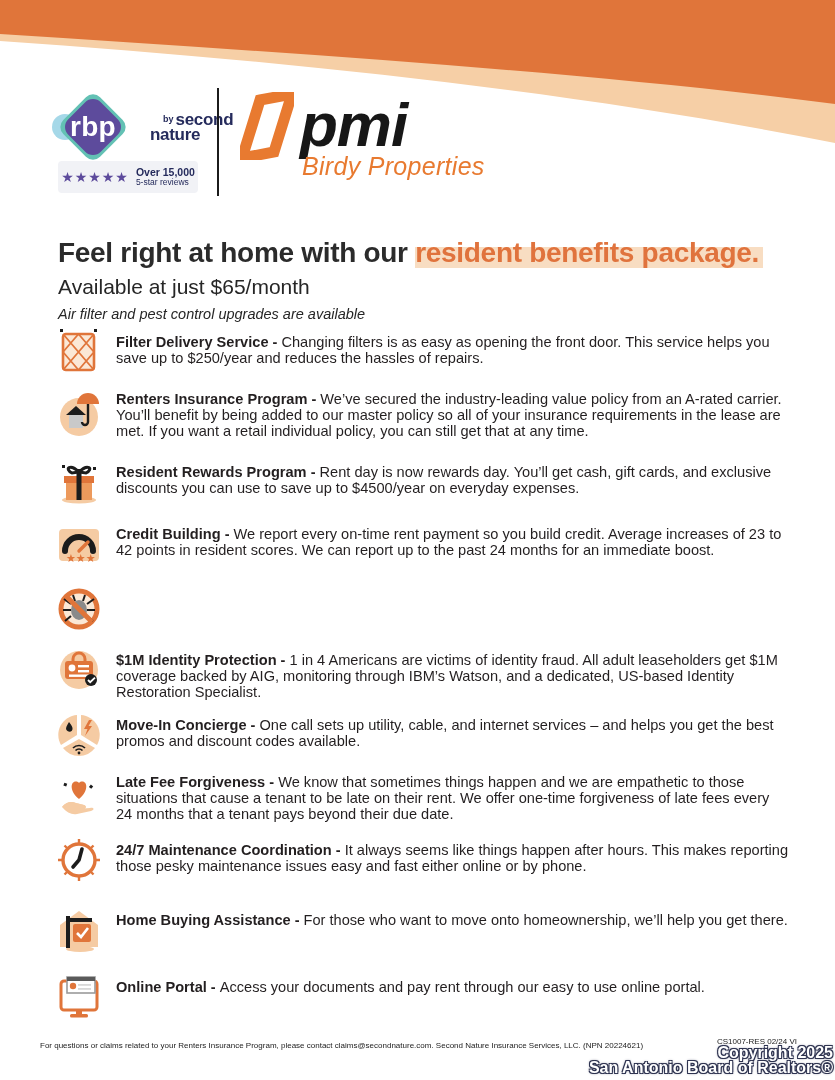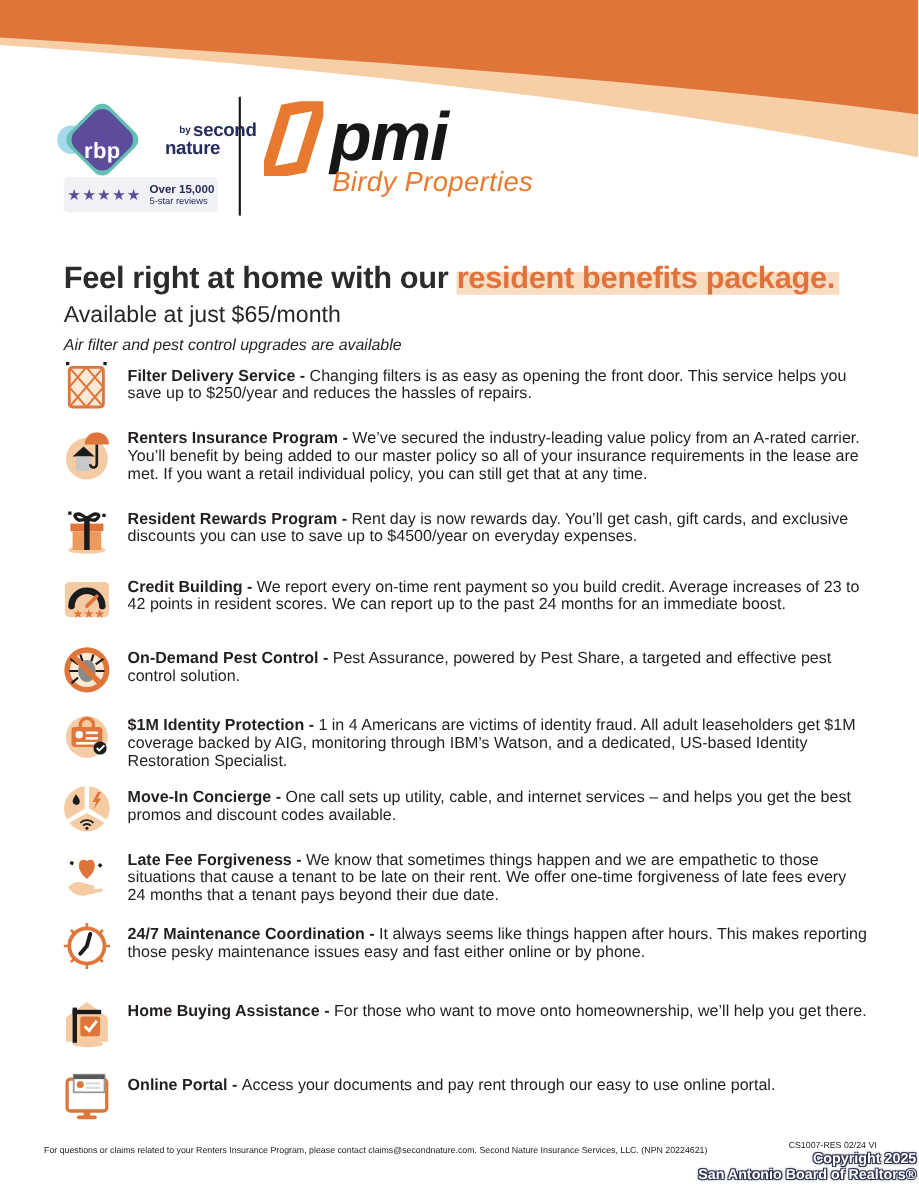--- a/index.html
+++ b/index.html
@@ -10,21 +10,21 @@
   
   .wave { position:absolute; top:0; left:0; width:835px; height:170px; display:block; }
 
   
   .rbp-block { position:absolute; left:56px; top:90px; }
   .rbp-row { display:flex; align-items:center; gap:10px; }
   .rbp-mark { position:relative; width:74px; height:74px; }
   .rbp-mark .circle { position:absolute; left:-4px; top:24px; width:26px; height:26px; border-radius:50%; background:#A5D8E8; }
   .rbp-mark .teal { position:absolute; left:11px; top:11px; width:52px; height:52px; background:#63C1B4; border-radius:10px; transform:rotate(45deg); }
   .rbp-mark .purple { position:absolute; left:14px; top:14px; width:46px; height:46px; background:#5D4B9C; border-radius:11px; transform:rotate(45deg); }
-  .rbp-mark .rbp-text { position:absolute; left:0; top:11px; width:74px; height:74px; display:flex; align-items:center; justify-content:center; color:#fff; font-weight:bold; font-size:20px; letter-spacing:.3px; }
+  .rbp-mark .rbp-text { position:absolute; left:0; top:0; width:74px; height:74px; display:flex; align-items:center; justify-content:center; color:#fff; font-weight:bold; font-size:28px; letter-spacing:.3px; }
   .sn-text { line-height:15px; color:#252B5C; }
   .sn-text .by { font-size:9px; font-weight:bold; vertical-align:top; margin-right:2px;padding-left:23px; }
   .sn-text .sn1, .sn-text .sn2 { font-weight:bold; font-size:17px; letter-spacing:-.3px; }
   .sn-text .sn2 { margin-left:10px; display:inline-block; }
 
   .reviews-badge { position:absolute; left:58px; top:161px; width:140px; height:32px; background:#F1F2F6; border-radius:4px; display:flex; align-items:center; justify-content:center; gap:7px; }
   .reviews-badge .stars { color:#5D4B9C; font-size:14px; letter-spacing:1px; line-height:14px; }
   .reviews-badge .rev-lines { line-height:10px; color:#252B5C; }
   .reviews-badge .rev1 { font-size:10.5px; font-weight:bold; display:block; }
   .reviews-badge .rev2 { font-size:8.5px; display:block; }
@@ -46,21 +46,21 @@
   
   .row { position:absolute; left:56px; right:46px; display:flex; gap:12px; align-items:flex-start; }
   .row .icon { flex:0 0 48px; margin-top:-5px; }
   .row .txt { flex:1; font-size:14.6px; line-height:16.2px; color:#231F20; }
   .row .txt b { font-weight:bold; margin-right:4px; }
   svg.bi { display:block; }
 
   
   .disclaimer { position:absolute; left:40px; top:1041px; font-size:8px; color:#222; }
   .doc-code { position:absolute; right:38px; top:1037px; font-size:8px; color:#222; text-align:right; }
-  .copyright { position:absolute; right:2px; top:1046px; text-align:right; font-weight:bold; font-size:13px; line-height:14.5px; color:#fff;
+  .copyright { position:absolute; right:2px; top:1046px; text-align:right; font-weight:bold; font-size:16px; line-height:14.5px; color:#fff;
     text-shadow:-1px -1px 0 #2e3350, 1px -1px 0 #2e3350, -1px 1px 0 #2e3350, 1px 1px 0 #2e3350, 0 0 3px #2e3350; }
 </style>
 </head>
 <body>
 
 <div class="page">
 
   <svg class="wave" viewBox="0 0 835 170" preserveAspectRatio="none">
     <path d="M0,0 L835,0 L835,143 C580,92 280,60 0,41 Z" fill="#F6CFA6"></path>
     <path d="M0,0 L835,0 L835,104 C590,72 280,52 0,34 Z" fill="#E0753A"></path>
@@ -163,21 +163,20 @@
 
   <div class="row" style="top:591px">
     <span class="icon">
       <svg class="bi" width="46" height="46" viewBox="0 0 46 46">
         <circle cx="23" cy="23" r="18" fill="#FBE8D6" stroke="#E0753A" stroke-width="5"></circle>
         <ellipse cx="23" cy="24" rx="8" ry="10" fill="#8a8a8a"></ellipse>
         <path d="M15 18 L8 13 M15 24 L7 24 M15 30 L9 35 M31 18 L38 13 M31 24 L39 24 M31 30 L37 35 M19 15 L17 9 M27 15 L29 9" stroke="#1c1c1c" stroke-width="2"></path>
         <line x1="10" y1="10" x2="36" y2="36" stroke="#E0753A" stroke-width="5"></line>
       </svg>
     </span>
-    <span class="txt"><b>On-Demand Pest Control -</b><span>Pest Assurance, powered by Pest Share, a targeted and effective pest control solution.</span></span>
   </div>
 
   <div class="row" style="top:652px">
     <span class="icon">
       <svg class="bi" width="46" height="46" viewBox="0 0 46 46">
         <circle cx="23" cy="23" r="19" fill="#F5CBA3"></circle>
         <path d="M17 15 v-3 a6 6 0 0 1 12 0 v3" stroke="#E0753A" stroke-width="3" fill="none"></path>
         <rect x="9" y="14" width="28" height="18" rx="3" fill="#E0753A"></rect>
         <circle cx="16" cy="21" r="3.4" fill="#fff"></circle>
         <rect x="22" y="18" width="11" height="2.4" fill="#fff"></rect>

